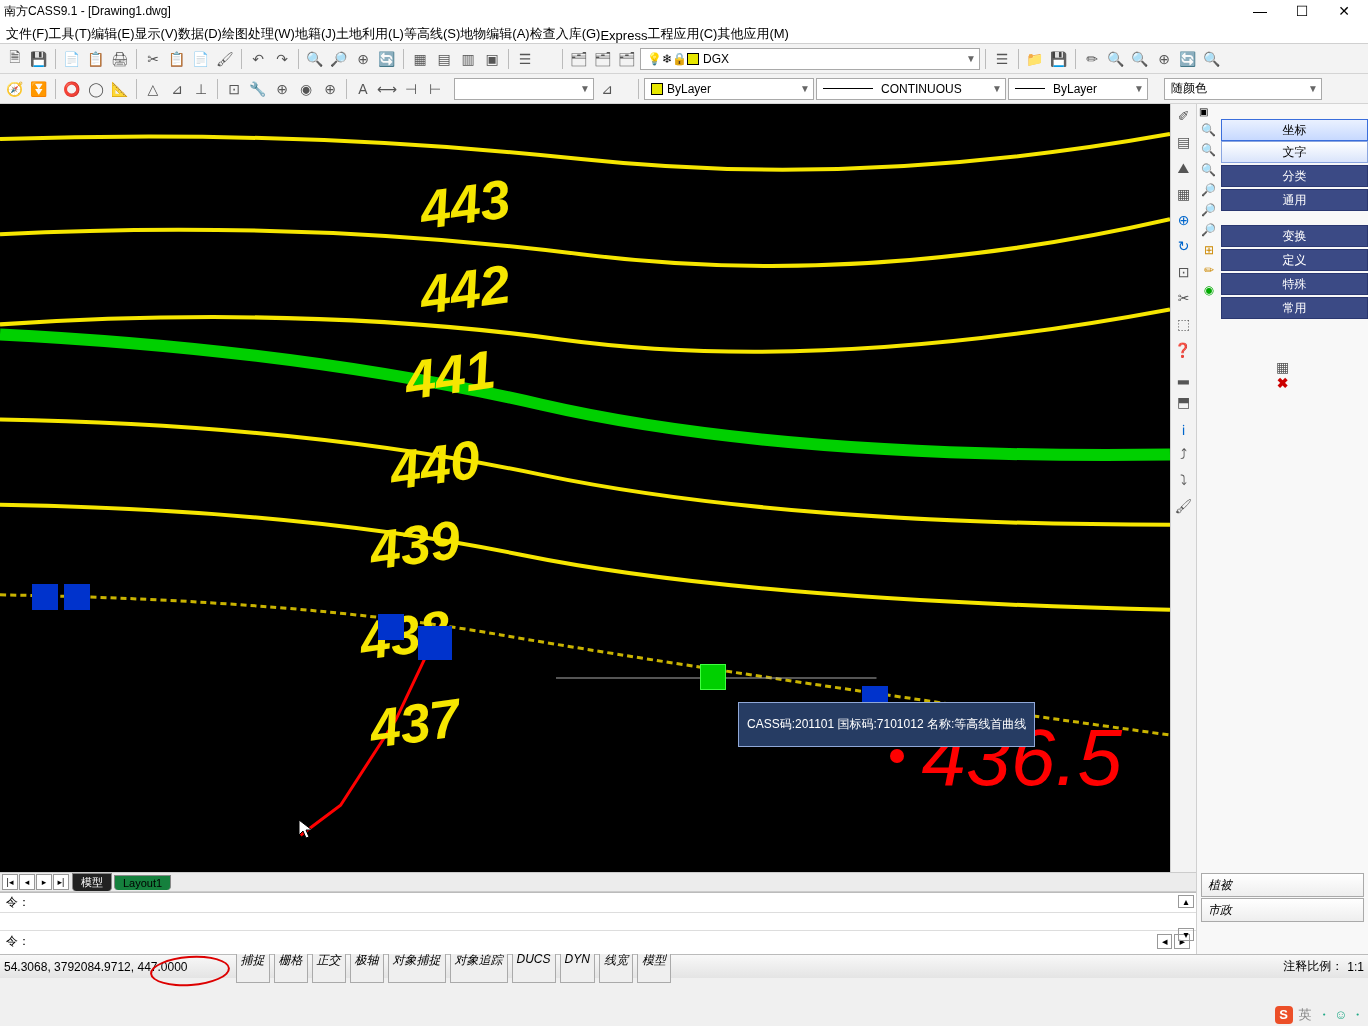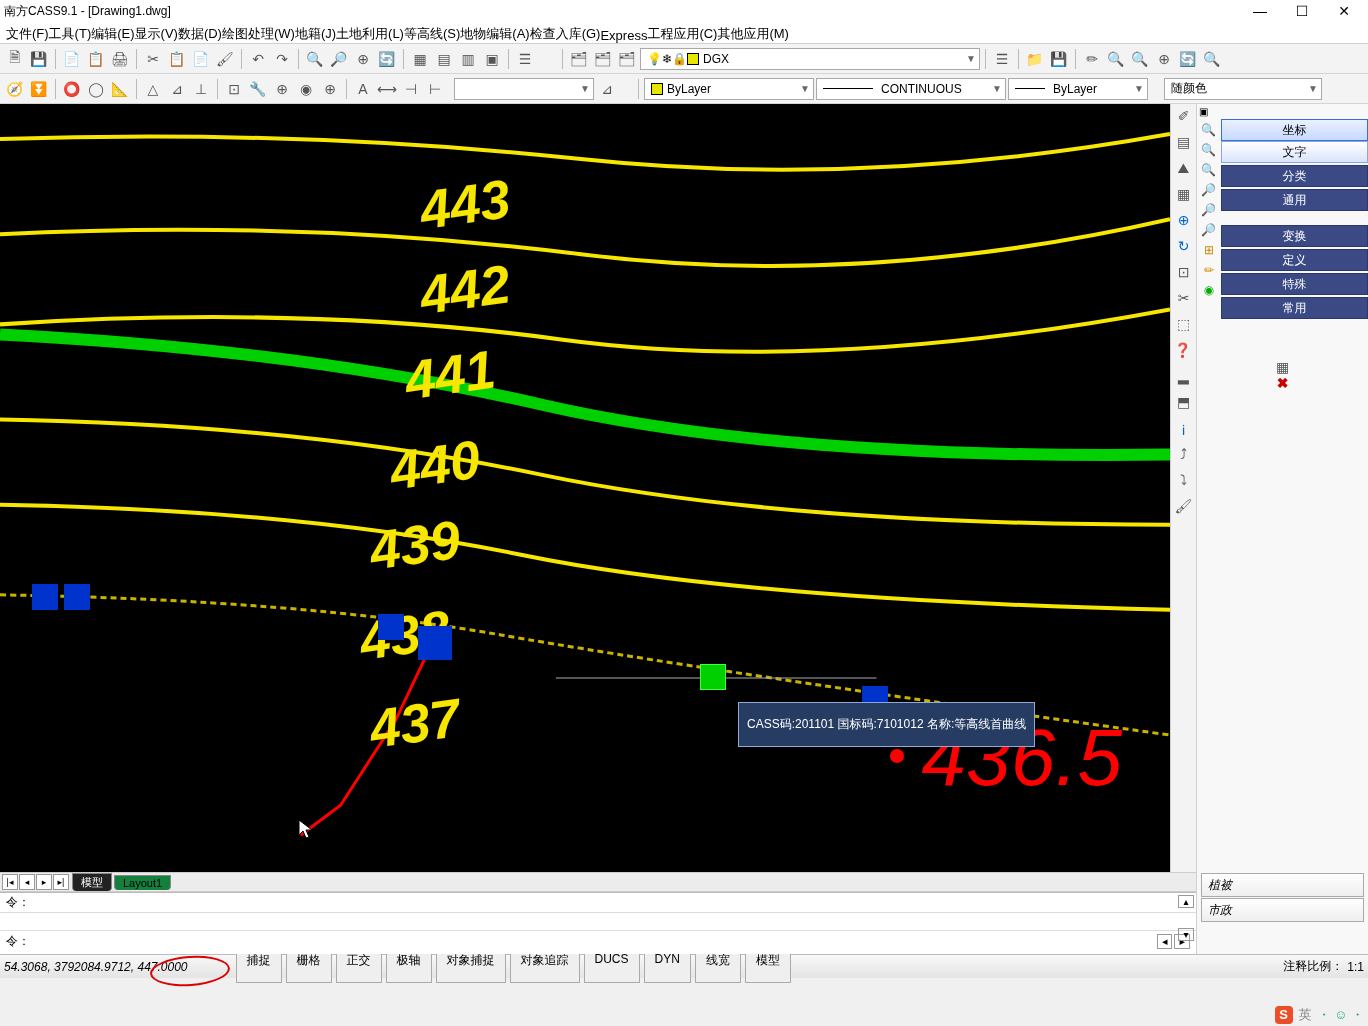--- a/index.html
+++ b/index.html
@@ -37,22 +37,22 @@
 .rp-bottom { margin-top: auto; }
 .rp-list-item { height: 24px; border: 1px solid #aaa; background: linear-gradient(#fff, #eee); margin: 1px 4px; padding: 0 6px; display: flex; align-items: center; font-size: 12px; }
 .tabsbar { height: 20px; background: #ececec; display: flex; align-items: center; border-top: 1px solid #ccc; border-bottom: 1px solid #ccc; padding-left: 2px; font-size: 11px; }
 .nav-arrow { width: 16px; height: 16px; border: 1px solid #999; background: #fff; margin-right: 1px; text-align: center; font-size: 9px; line-height: 14px; }
 .tab { background: #15803d; border: 1px solid #888; border-bottom: none; padding: 1px 8px; margin-left: 2px; border-radius: 0 0 4px 4px; font-size: 11px; }
 .tab.active { background: #222; color: #fff; }
 .cmdarea { height: 62px; background: #fff; border-top: 1px solid #bbb; position: relative; }
 .cmd-line { height: 20px; border-bottom: 1px solid #ddd; padding: 2px 6px; font-size: 12px; display: flex; align-items: center; }
 .cmd-scroll { position: absolute; right: 2px; top: 2px; width: 16px; font-size: 10px; text-align: center; }
 .statusbar { height: 24px; background: linear-gradient(#f8f8f8, #e4e4e4); border-top: 1px solid #bbb; display: flex; align-items: center; font-size: 12px; padding: 0 4px; gap: 4px; }
-.sb-coords { font-family: monospace; font-size: 12px; position: relative; font-style: italic; }
-.sb-btn { height: 32px; border: 1px solid #aaa; background: #efefef; padding: 0 10px; font-size: 12px; }
+.sb-coords { font-family: monospace; font-size: 12px; position: relative; }
+.sb-btn { height: 32px; border: 1px solid #aaa; background: #efefef; padding: 0 4px; font-size: 12px; font-style: italic; }
 .red-circle { position: absolute; border: 2px solid #d00; border-radius: 50%; width: 80px; height: 30px; left: 146px; top: -4px; transform: rotate(-4deg); pointer-events: none; }
 .ime { position: absolute; right: 4px; bottom: 2px; display: flex; align-items: center; gap: 6px; font-size: 13px; }
 .ime .sogou { width: 18px; height: 18px; background: #ec4f28; color: #fff; border-radius: 4px; text-align: center; font-weight: bold; line-height: 18px; }
 .cursor { position: absolute; width: 16px; height: 22px; pointer-events: none; }
 .bottom-flex { display: flex; }
 .bottom-right { width: 172px; background: #f8f8f8; border-left: 1px solid #d0d0d0; font-style: italic; }
 </style>
 </head>
 <body>
 

